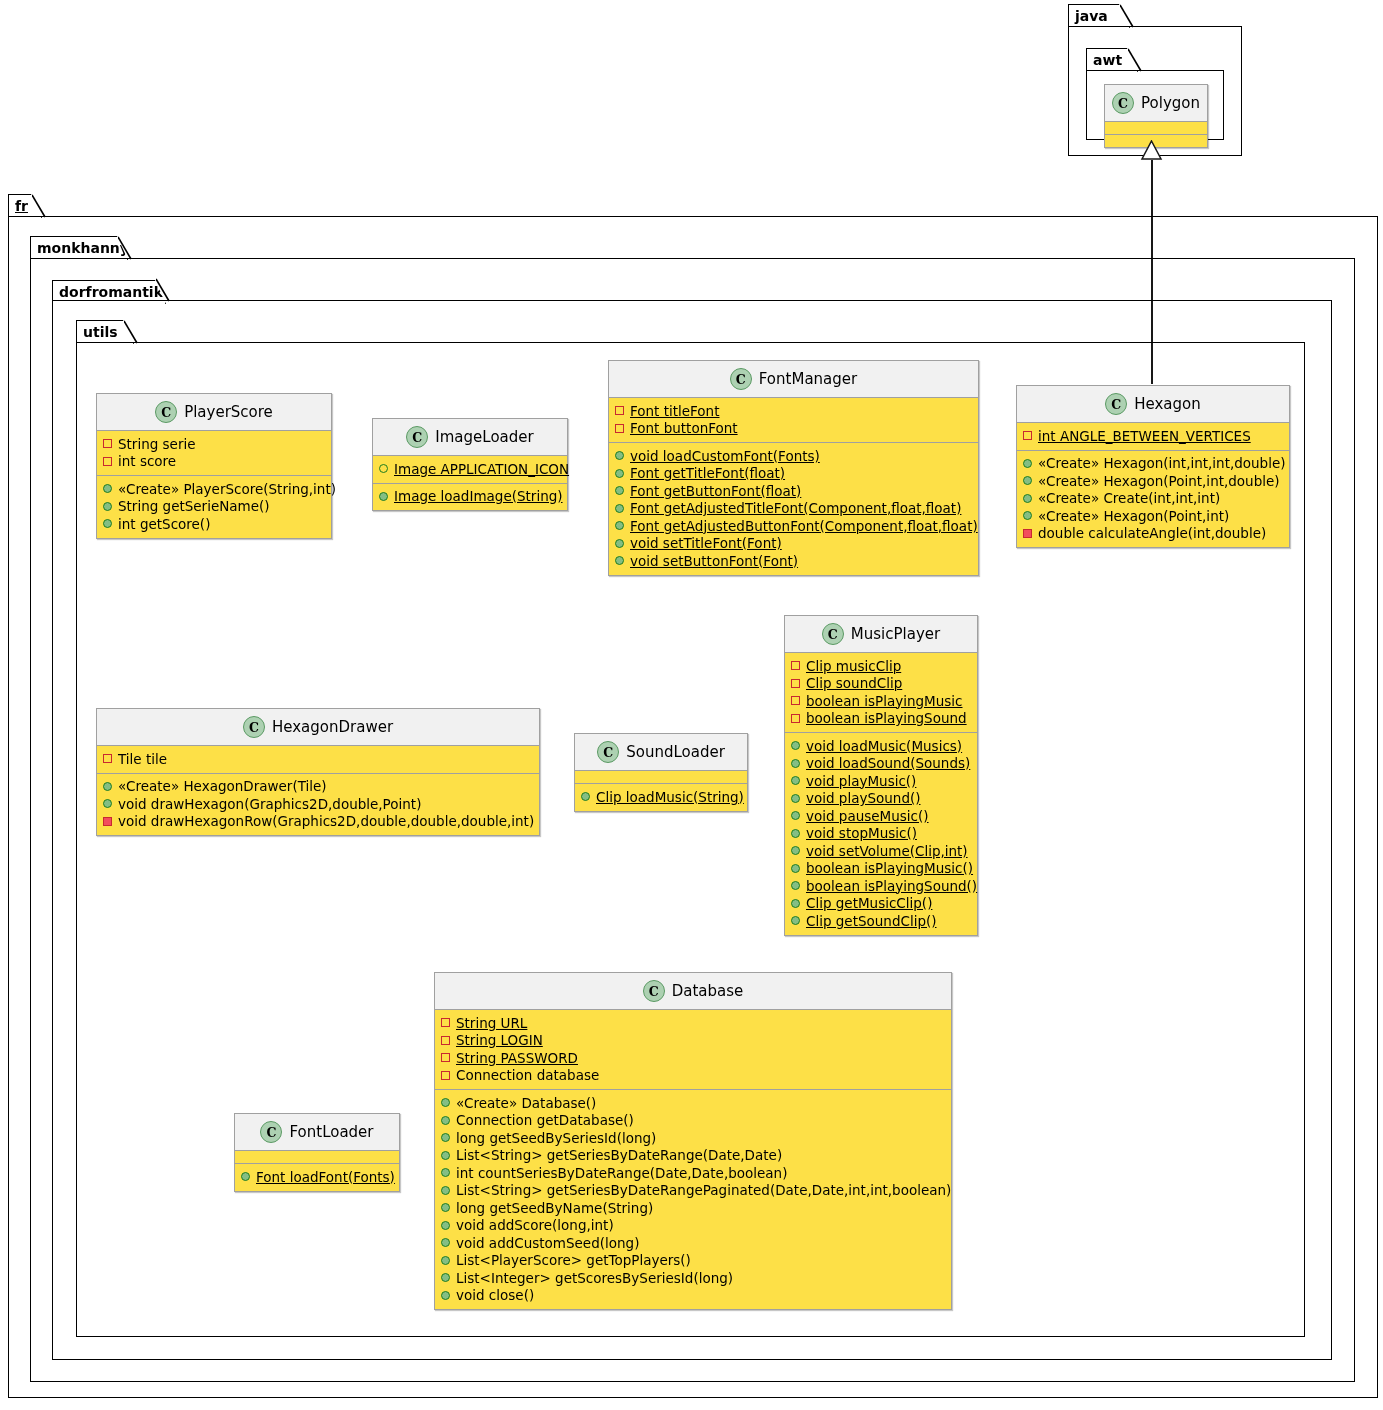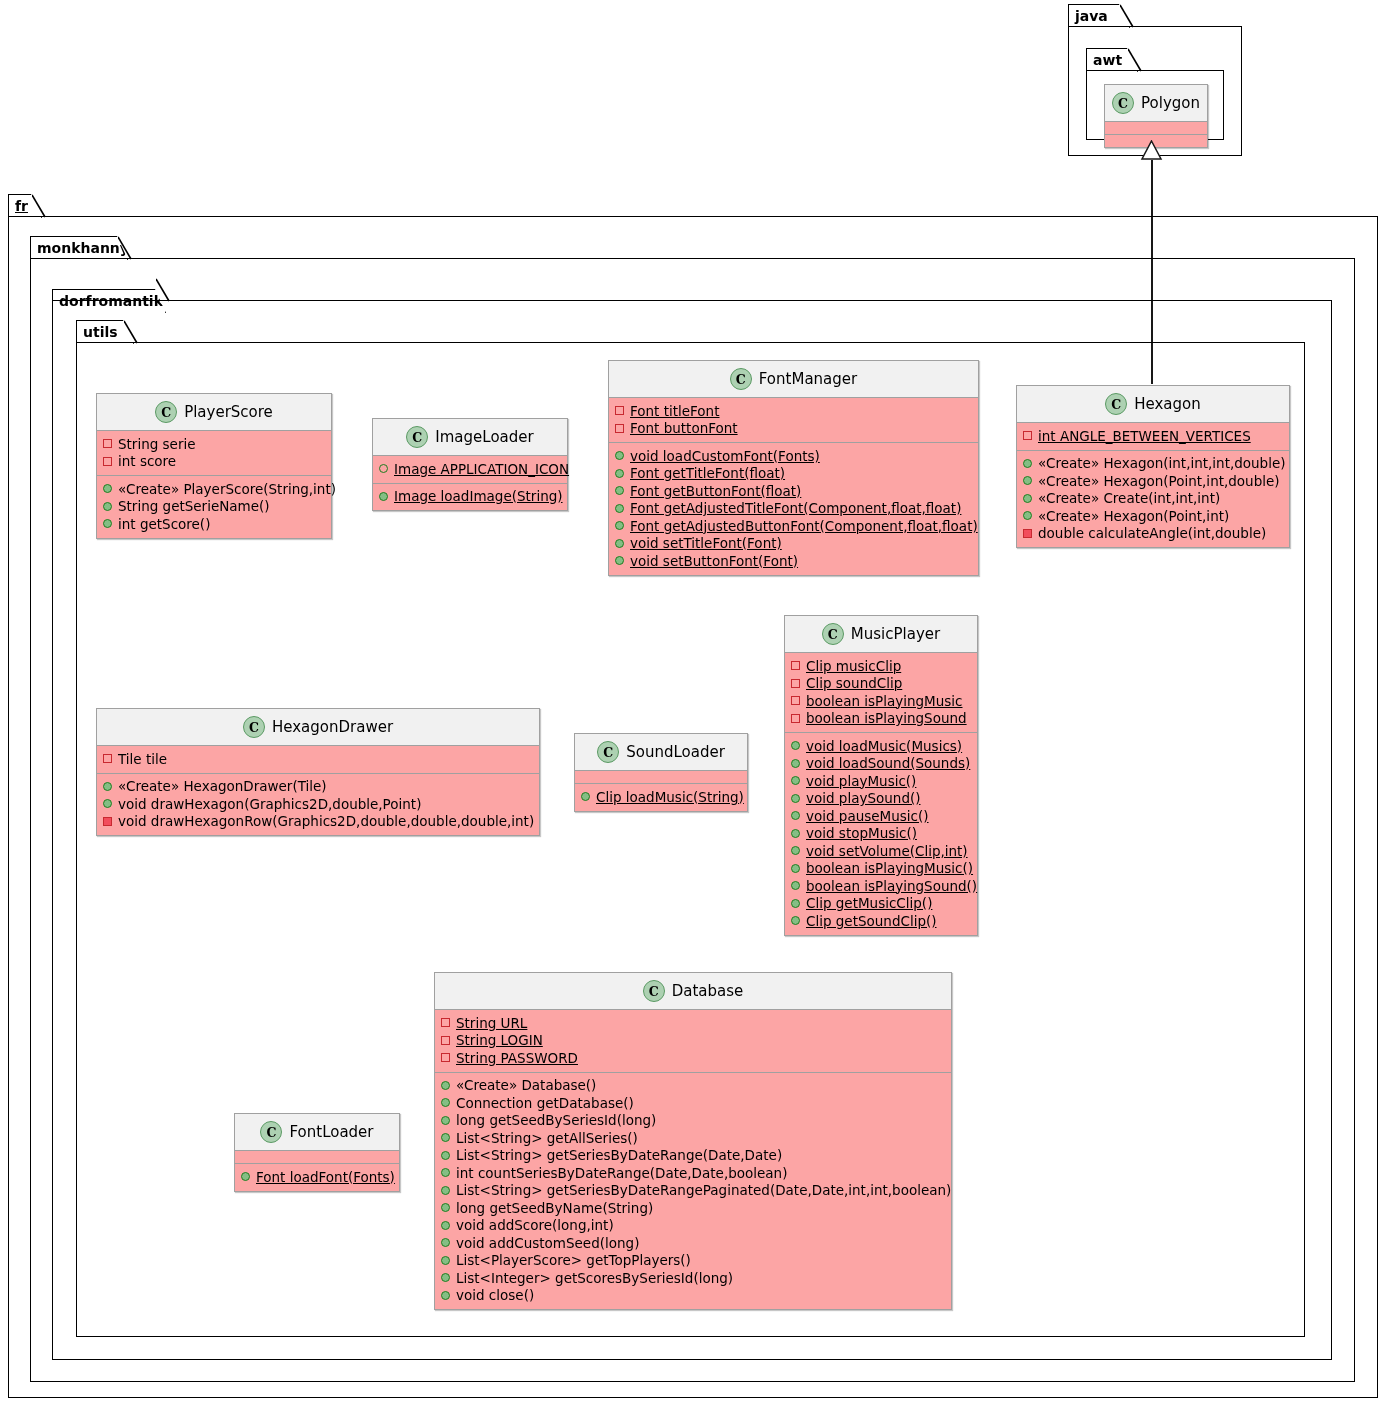--- a/index.html
+++ b/index.html
@@ -61,21 +61,21 @@
     align-items: center;
     justify-content: center;
     gap: 7px;
   }
   .cls-sep {
     height: 0;
     border-top: 1px solid #A0A0A0;
   }
   .cls-compartment {
     padding: 4px 6px 5px 6px;
-    background: #fca5a5;
+    background: #fde047;
   }
   .cls-compartment.empty { padding: 4px 6px; height: 4px; }
 
   .member {
     display: flex;
     align-items: center;
     gap: 6px;
     font-size: 13.5px;
     color: #000000;
     line-height: 16.5px;
@@ -168,21 +168,21 @@
 
   <div class="pkg">
     <div class="pkg-tab" style="left:30px; top:236px; width:98px;">monkhanny</div>
     <svg style="position:absolute; left:118px; top:236px; width:20px; height:26px;">
       <line x1="0" y1="1" x2="13" y2="23" stroke="#000000" stroke-width="1.6"></line>
     </svg>
     <div class="pkg-body" style="left:30px; top:258px; width:1325px; height:1124px;"></div>
   </div>
 
   <div class="pkg">
-    <div class="pkg-tab" style="left:52px; top:289px; width:114px;">dorfromantik</div>
+    <div class="pkg-tab" style="left:52px; top:280px; width:114px;">dorfromantik</div>
     <svg style="position:absolute; left:156px; top:278px; width:20px; height:26px;">
       <line x1="0" y1="1" x2="13" y2="23" stroke="#000000" stroke-width="1.6"></line>
     </svg>
     <div class="pkg-body" style="left:52px; top:300px; width:1280px; height:1060px;"></div>
   </div>
 
   <div class="pkg">
     <div class="pkg-tab" style="left:76px; top:320px; width:58px;">utils</div>
     <svg style="position:absolute; left:124px; top:320px; width:20px; height:26px;">
       <line x1="0" y1="1" x2="13" y2="23" stroke="#000000" stroke-width="1.6"></line>
@@ -460,41 +460,41 @@
           <span class="txt">String URL</span>
         </div>
       <div class="member static">
           <span class="vis private"></span>
           <span class="txt">String LOGIN</span>
         </div>
       <div class="member static">
           <span class="vis private"></span>
           <span class="txt">String PASSWORD</span>
         </div>
+      <div class="member">
+          <span class="vis private"></span>
+          <span class="txt">Connection database</span>
+        </div>
     </div>
     <div class="cls-sep"></div>
     <div class="cls-compartment">
       <div class="member">
           <span class="vis public"></span>
           <span class="txt">«Create» Database()</span>
         </div>
       <div class="member">
           <span class="vis public"></span>
           <span class="txt">Connection getDatabase()</span>
         </div>
       <div class="member">
           <span class="vis public"></span>
           <span class="txt">long getSeedBySeriesId(long)</span>
         </div>
       <div class="member">
           <span class="vis public"></span>
-          <span class="txt">List&lt;String&gt; getAllSeries()</span>
-        </div>
-      <div class="member">
-          <span class="vis public"></span>
           <span class="txt">List&lt;String&gt; getSeriesByDateRange(Date,Date)</span>
         </div>
       <div class="member">
           <span class="vis public"></span>
           <span class="txt">int countSeriesByDateRange(Date,Date,boolean)</span>
         </div>
       <div class="member">
           <span class="vis public"></span>
           <span class="txt">List&lt;String&gt; getSeriesByDateRangePaginated(Date,Date,int,int,boolean)</span>
         </div>

